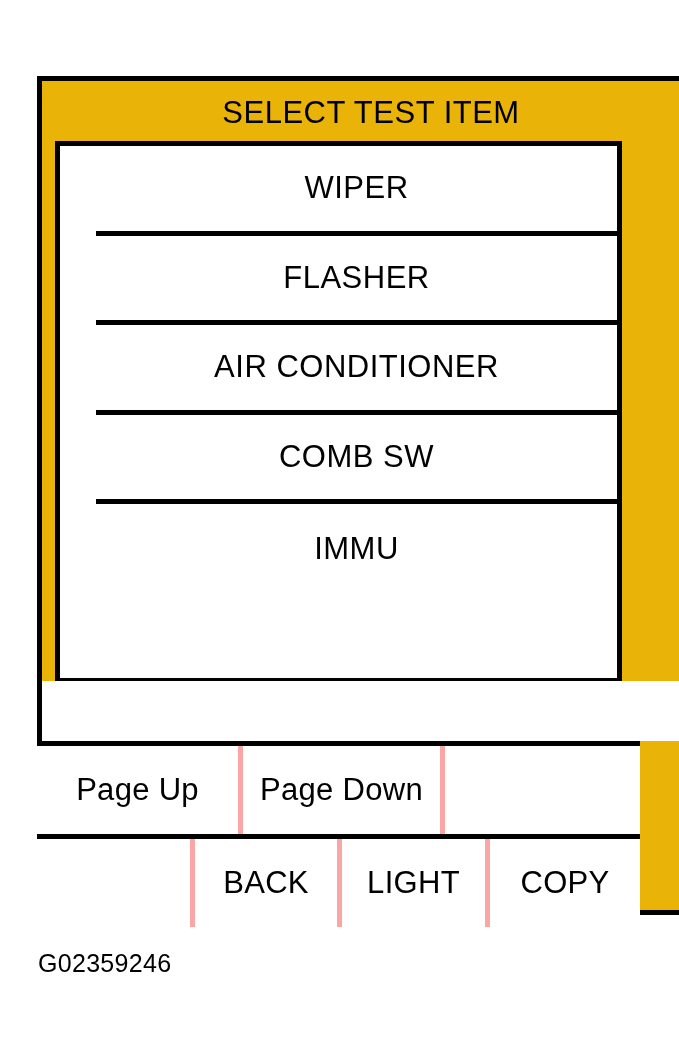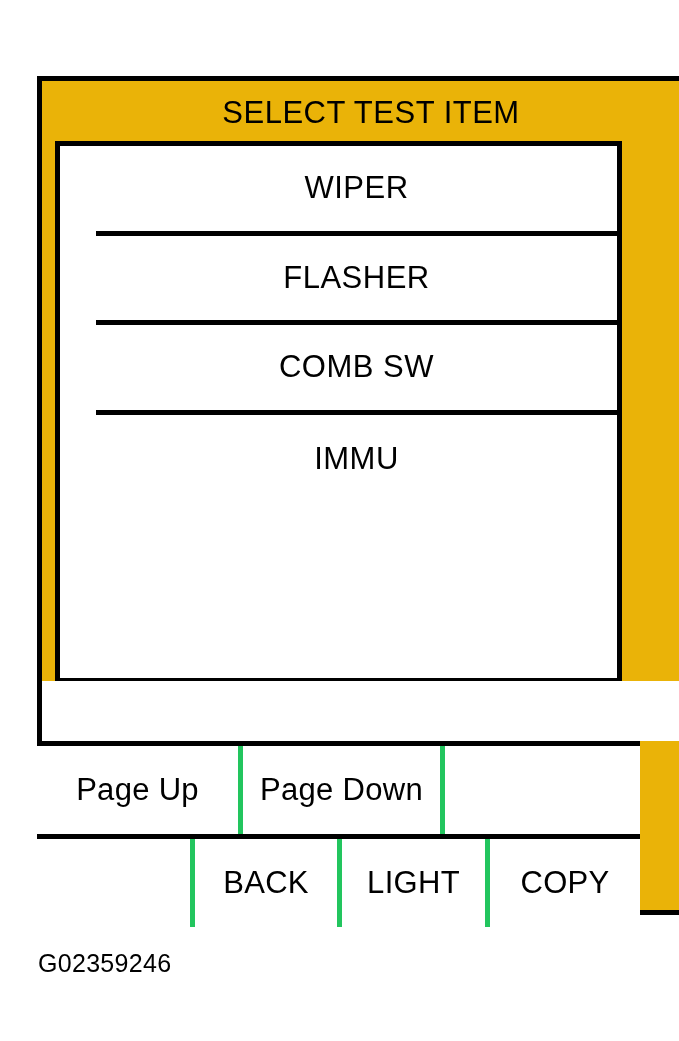--- a/index.html
+++ b/index.html
@@ -98,21 +98,21 @@
     width: 100%;
     height: 93px;
     border-top: 5px solid #000000;
     background: #ffffff;
   }
   .softkey-cell {
     box-sizing: border-box;
     display: flex;
     align-items: center;
     justify-content: center;
-    border-right: 5px solid #22c55e;
+    border-right: 5px solid #fca5a5;
     background: #ffffff;
     overflow: hidden;
   }
   .softkey-cell:last-child {
     border-right: none;
   }
   .softkey-label {
     font-size: 31px;
     line-height: 36px;
     letter-spacing: 0.3px;
@@ -154,20 +154,23 @@
   <div id="test-item-list">
 
     <div class="list-item">
       <span class="list-item-label">WIPER</span>
     </div>
 
     <div class="list-item">
       <span class="list-item-label">FLASHER</span>
     </div>
 
+    <div class="list-item">
+      <span class="list-item-label">AIR CONDITIONER</span>
+    </div>
 
 
     <div class="list-item">
       <span class="list-item-label">COMB SW</span>
     </div>
 
     <div class="list-item">
       <span class="list-item-label">IMMU</span>
     </div>
 

